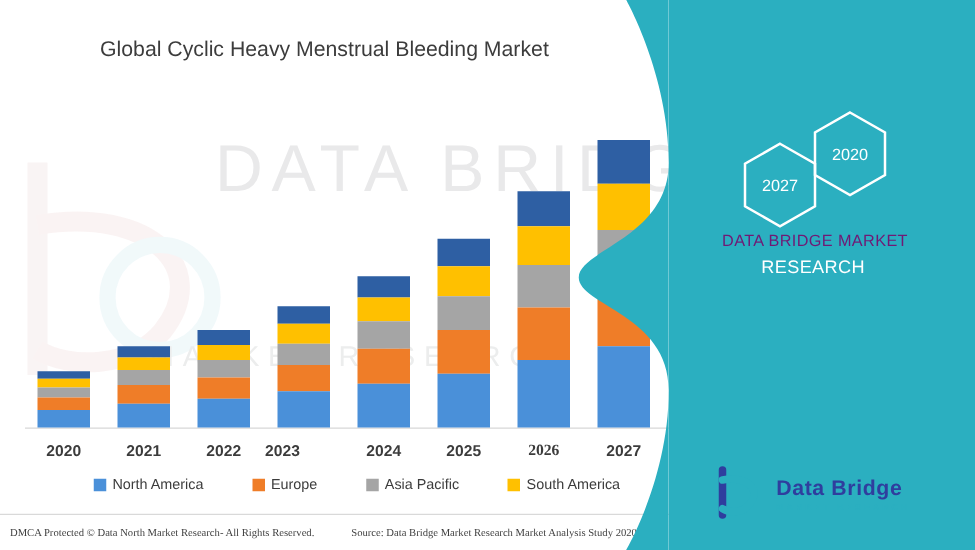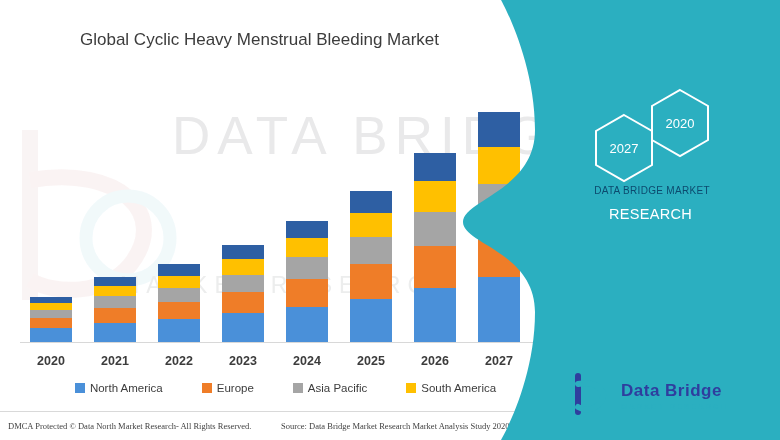--- a/index.html
+++ b/index.html
@@ -52,22 +52,22 @@
     color: #ffffff;
     font-size: 13px;
   }
   #hex-2020 { left: 66px; top: 0px; }
   #hex-2027 { left: 10px; top: 25px; }
 
   #brand-line1 {
     position: absolute;
     top: 185px; left: 3px; right: 14px;
     text-align: center;
-    color: #0c4a6e;
-    font-size: 10px;
+    color: #701a75;
+    font-size: 13px;
     letter-spacing: .3px;
   }
   #brand-line2 {
     position: absolute;
     top: 206px; left: 0; right: 14px;
     text-align: center;
     color: #ffffff;
     font-size: 14.5px;
     letter-spacing: .3px;
   }
@@ -250,21 +250,21 @@
       <div class="seg" style="background: rgb(74, 144, 217); height: 22.8571px;"></div>
     </div>
     <div class="x-label" style="left: 149px;">2022</div>
     <div class="bar-group" style="left: 222px; width: 42px;">
       <div class="seg" style="background: rgb(46, 95, 163); height: 13.7143px;"></div>
       <div class="seg" style="background: rgb(255, 192, 0); height: 16px;"></div>
       <div class="seg" style="background: rgb(165, 165, 165); height: 17.1429px;"></div>
       <div class="seg" style="background: rgb(239, 125, 40); height: 21.7143px;"></div>
       <div class="seg" style="background: rgb(74, 144, 217); height: 28.5714px;"></div>
     </div>
-    <div class="x-label" style="left: 213px;">2023</div>
+    <div class="x-label" style="left: 196px;">2023</div>
     <div class="bar-group" style="left: 286px; width: 42px;">
       <div class="seg" style="background: rgb(46, 95, 163); height: 17.1429px;"></div>
       <div class="seg" style="background: rgb(255, 192, 0); height: 19.4286px;"></div>
       <div class="seg" style="background: rgb(165, 165, 165); height: 21.7143px;"></div>
       <div class="seg" style="background: rgb(239, 125, 40); height: 27.4286px;"></div>
       <div class="seg" style="background: rgb(74, 144, 217); height: 35.4286px;"></div>
     </div>
     <div class="x-label" style="left: 277px;">2024</div>
     <div class="bar-group" style="left: 350px; width: 42px;">
       <div class="seg" style="background: rgb(46, 95, 163); height: 21.7143px;"></div>
@@ -274,21 +274,21 @@
       <div class="seg" style="background: rgb(74, 144, 217); height: 43.4286px;"></div>
     </div>
     <div class="x-label" style="left: 341px;">2025</div>
     <div class="bar-group" style="left: 414px; width: 42px;">
       <div class="seg" style="background: rgb(46, 95, 163); height: 27.4286px;"></div>
       <div class="seg" style="background: rgb(255, 192, 0); height: 30.8571px;"></div>
       <div class="seg" style="background: rgb(165, 165, 165); height: 34.2857px;"></div>
       <div class="seg" style="background: rgb(239, 125, 40); height: 42.2857px;"></div>
       <div class="seg" style="background: rgb(74, 144, 217); height: 53.7143px;"></div>
     </div>
-    <div class="x-label" style="left: 405px;">2026</div>
+    <div class="x-label" style="left: 405px; font-family: Liberation Serif, serif;">2026</div>
     <div class="bar-group" style="left: 478px; width: 42px;">
       <div class="seg" style="background: rgb(46, 95, 163); height: 34.2857px;"></div>
       <div class="seg" style="background: rgb(255, 192, 0); height: 37.7143px;"></div>
       <div class="seg" style="background: rgb(165, 165, 165); height: 41.1429px;"></div>
       <div class="seg" style="background: rgb(239, 125, 40); height: 51.4286px;"></div>
       <div class="seg" style="background: rgb(74, 144, 217); height: 65.1429px;"></div>
     </div>
     <div class="x-label" style="left: 469px;">2027</div>
   </div>
 

